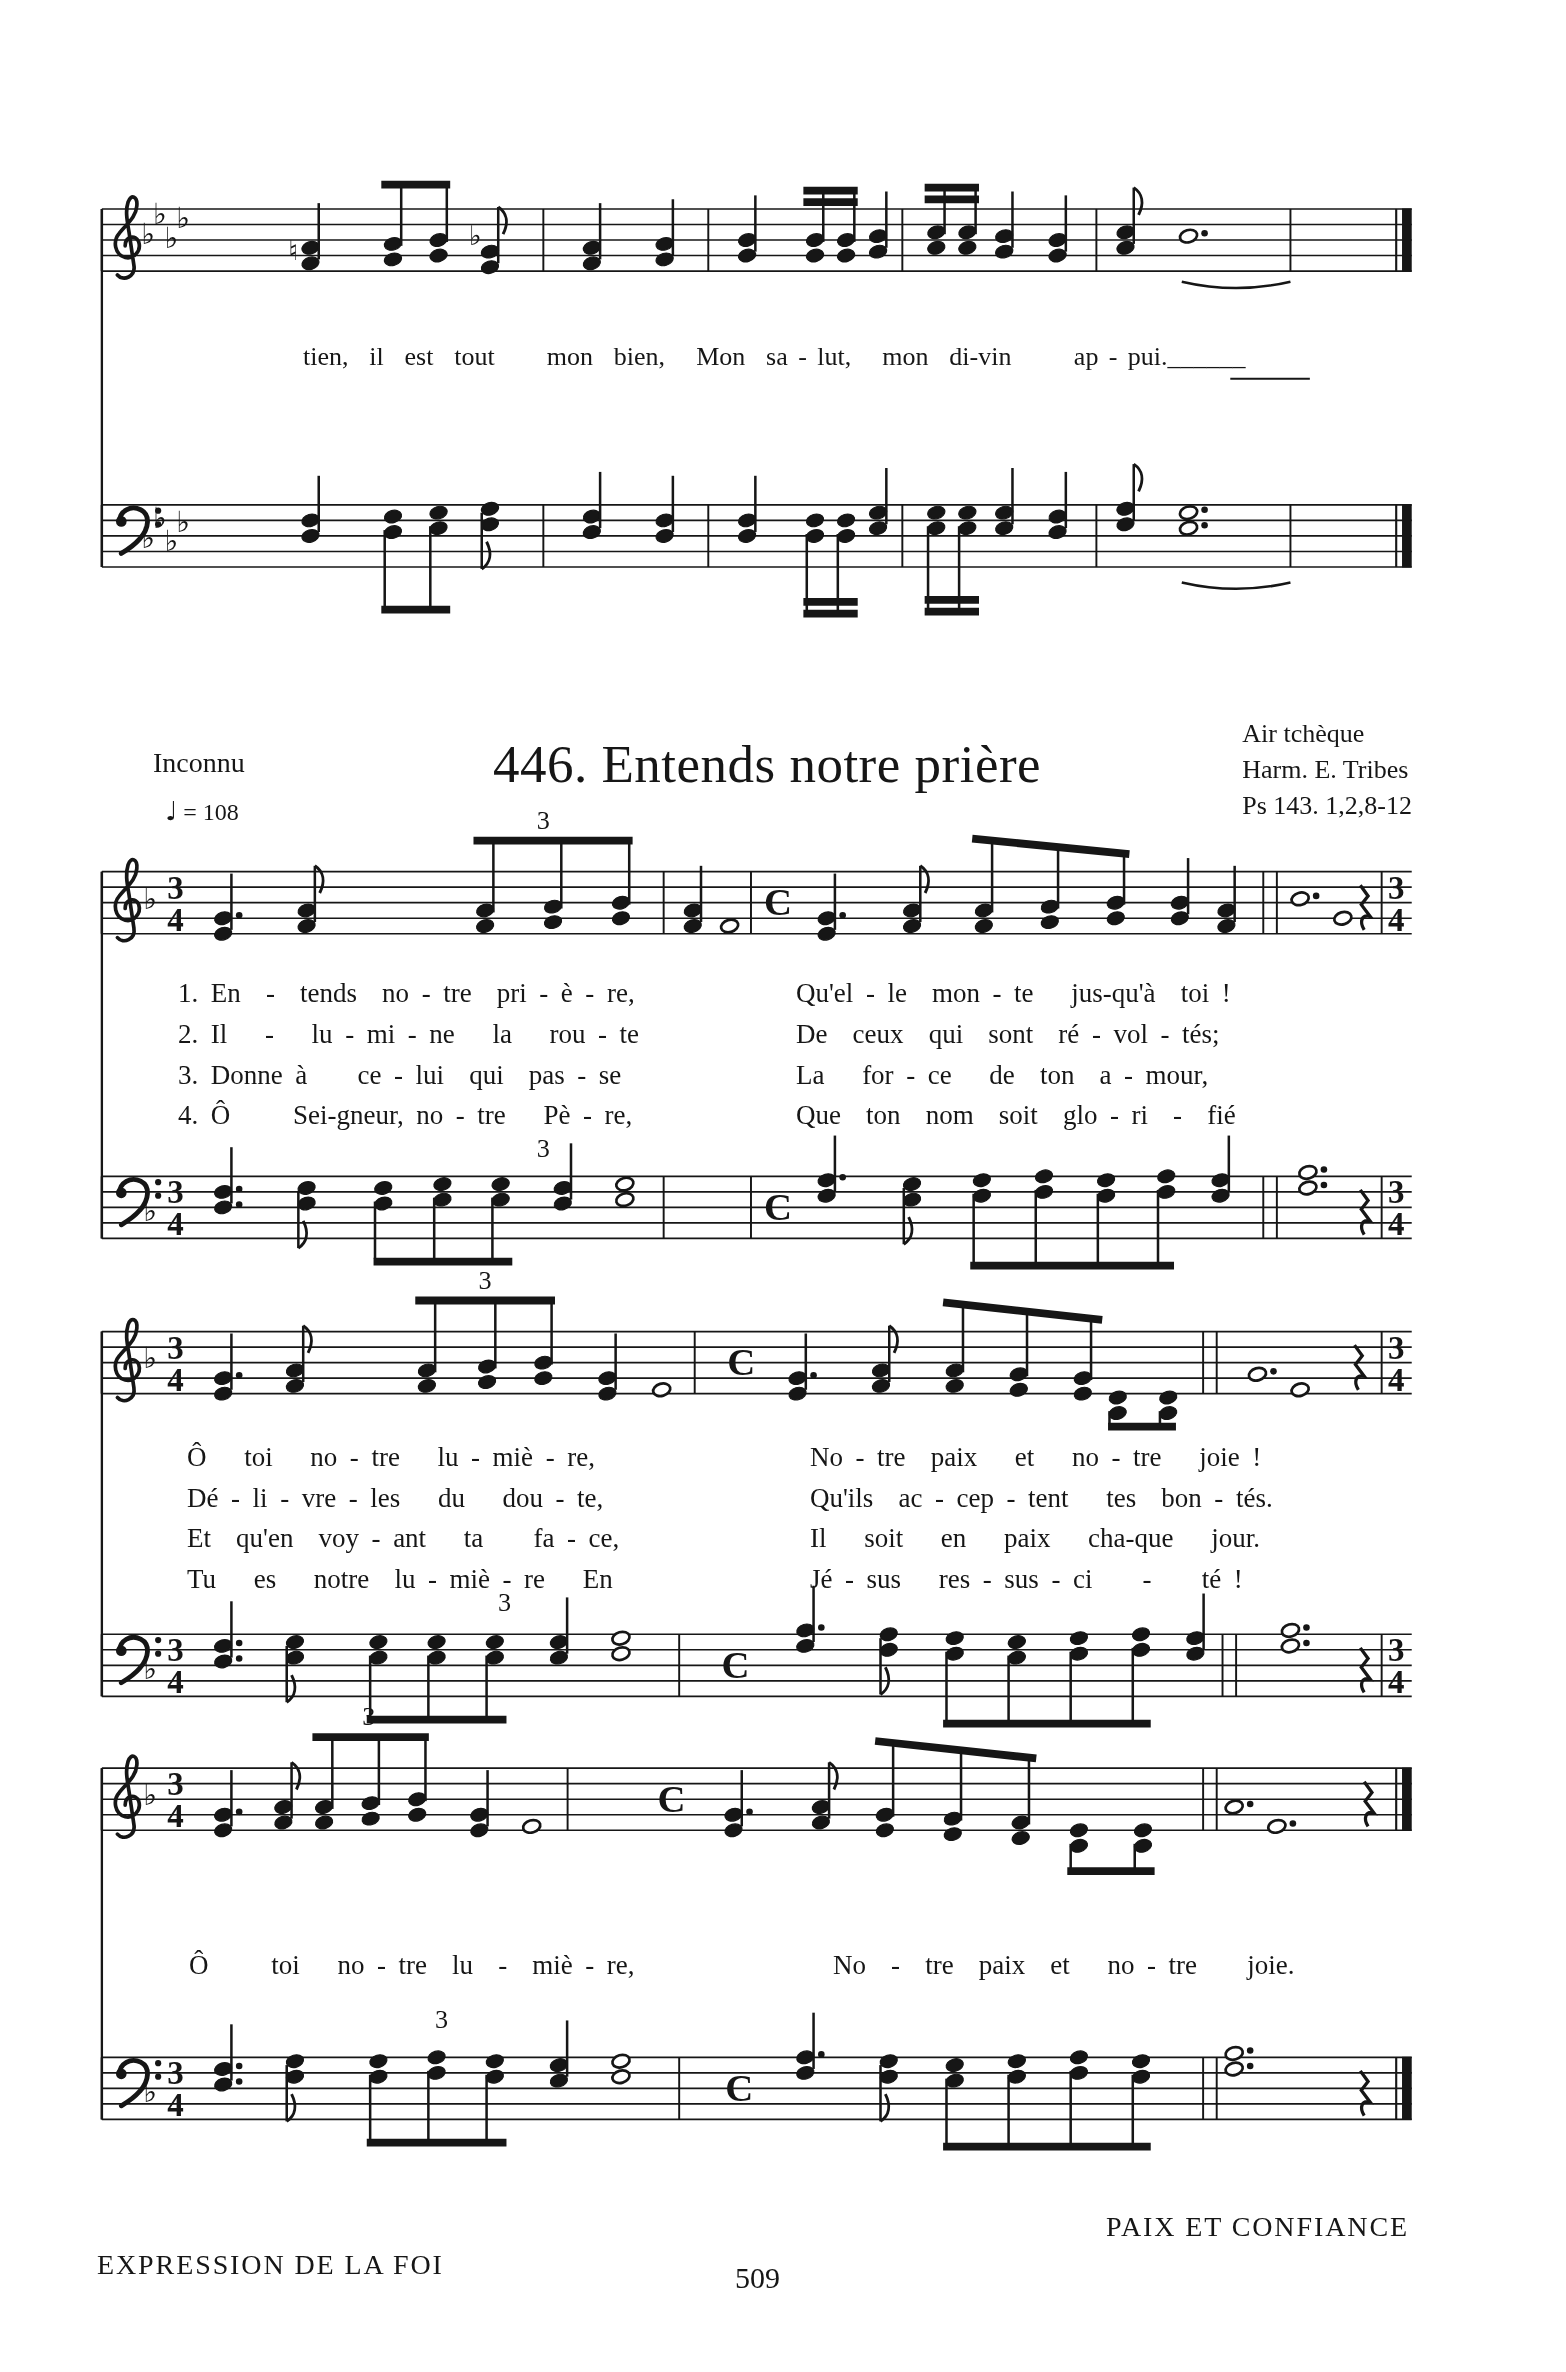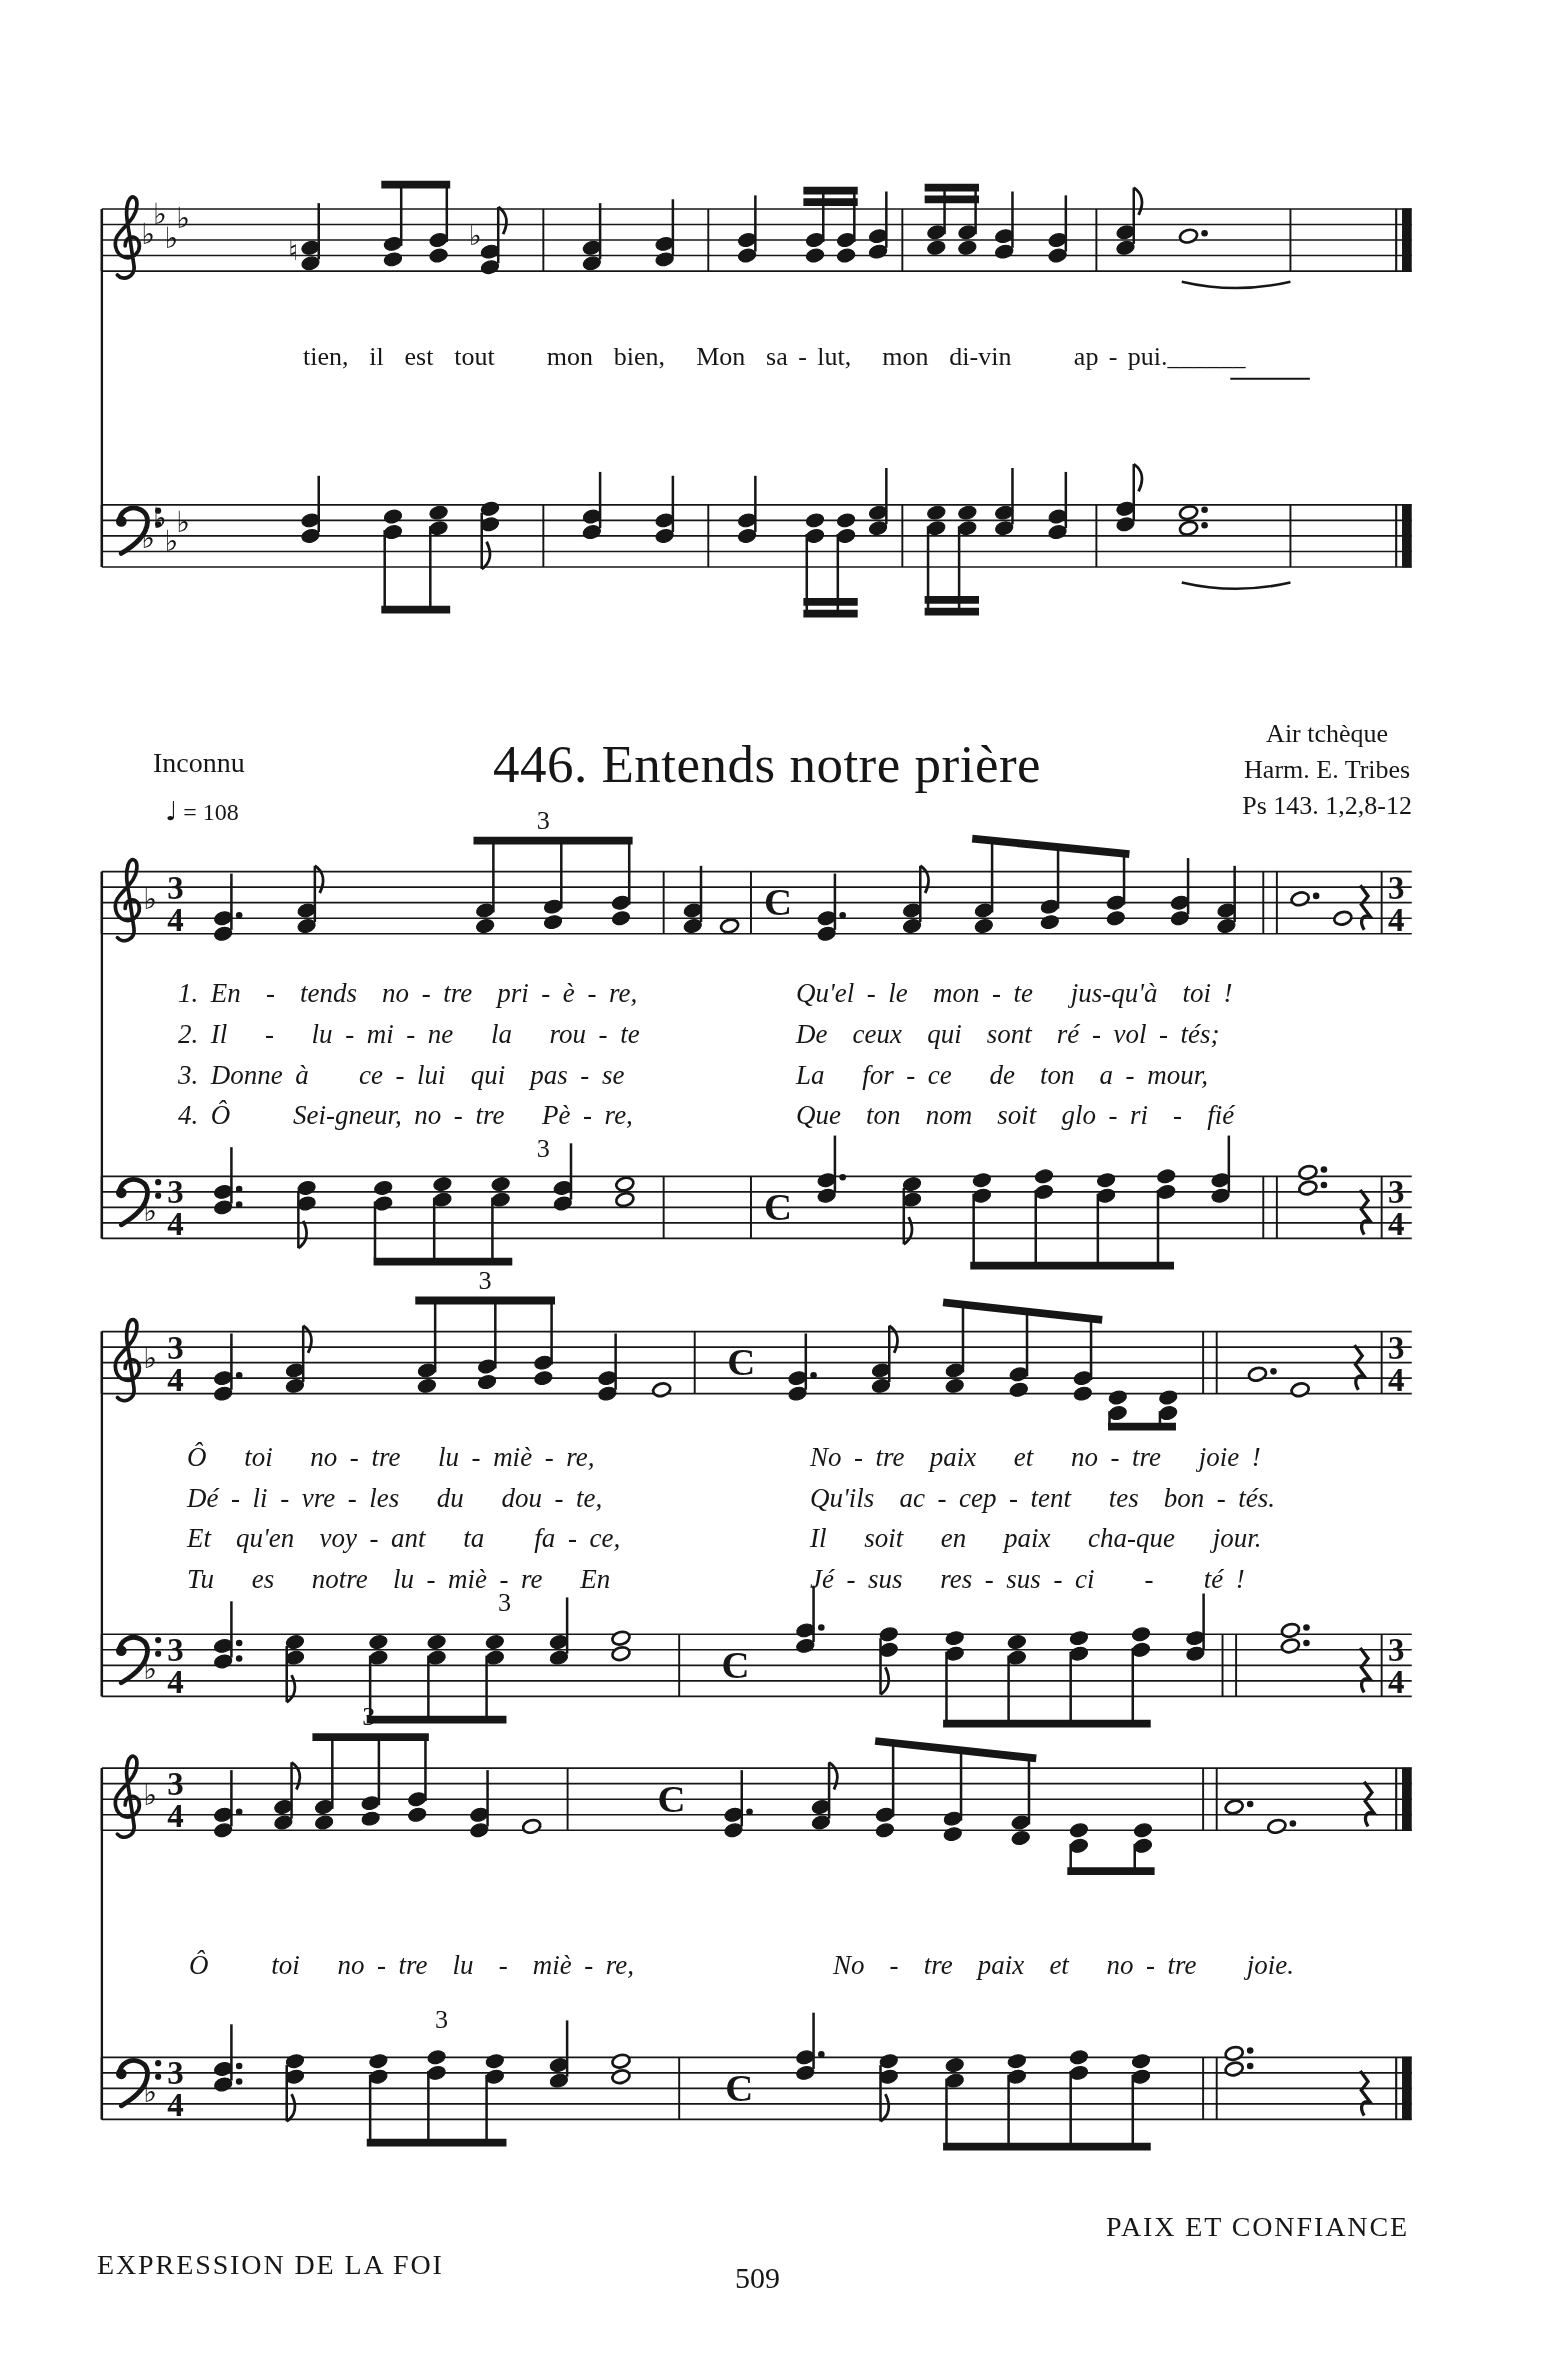--- a/index.html
+++ b/index.html
@@ -8,22 +8,22 @@
   .abs{position:absolute;}
   #music{position:absolute;left:0;top:0;}
   #music text{fill:#161616;font-family:"Liberation Serif","DejaVu Serif",serif;}
   .lyr{white-space:pre;}
   .prev-lyrics{left:303px;top:342px;font-size:26px;word-spacing:3.9px;}
   .author{left:153px;top:747px;font-size:28px;}
   .tempo{left:165px;top:796px;font-size:24px;}
   .tempo .noteglyph{font-family:"DejaVu Sans",sans-serif;font-size:26px;}
   .title{left:767px;top:734px;transform:translateX(-50%);font-size:53px;font-weight:400;
          margin:0;white-space:nowrap;letter-spacing:0.5px;}
-  .meta{right:154px;top:716px;text-align:center;font-size:26px;line-height:36px;}
-  .vrow{left:0;width:100%;height:39px;font-size:27px;font-style:italic;}
+  .meta{right:154px;top:716px;text-align:left;font-size:26px;line-height:36px;}
+  .vrow{left:0;width:100%;height:39px;font-size:27px;}
   .vrow span{position:absolute;top:0;white-space:pre;word-spacing:5.8px;}
   .vl{left:178px;} .vr{left:796px;text-align:center;}
   .vl2{left:187px;} .vr2{left:810px;}
   .vlc{left:189px;word-spacing:8.7px;} .vrc{left:833px;word-spacing:8.7px;}
   .footer-left{left:97px;top:2211px;font-size:28px;letter-spacing:1.9px;margin-top:38px;}
   .footer-right{right:157px;top:2211px;font-size:28px;letter-spacing:1.9px;}
   .page-number{left:735px;top:2261px;font-size:30px;}
 </style>
 </head>
 <body>

